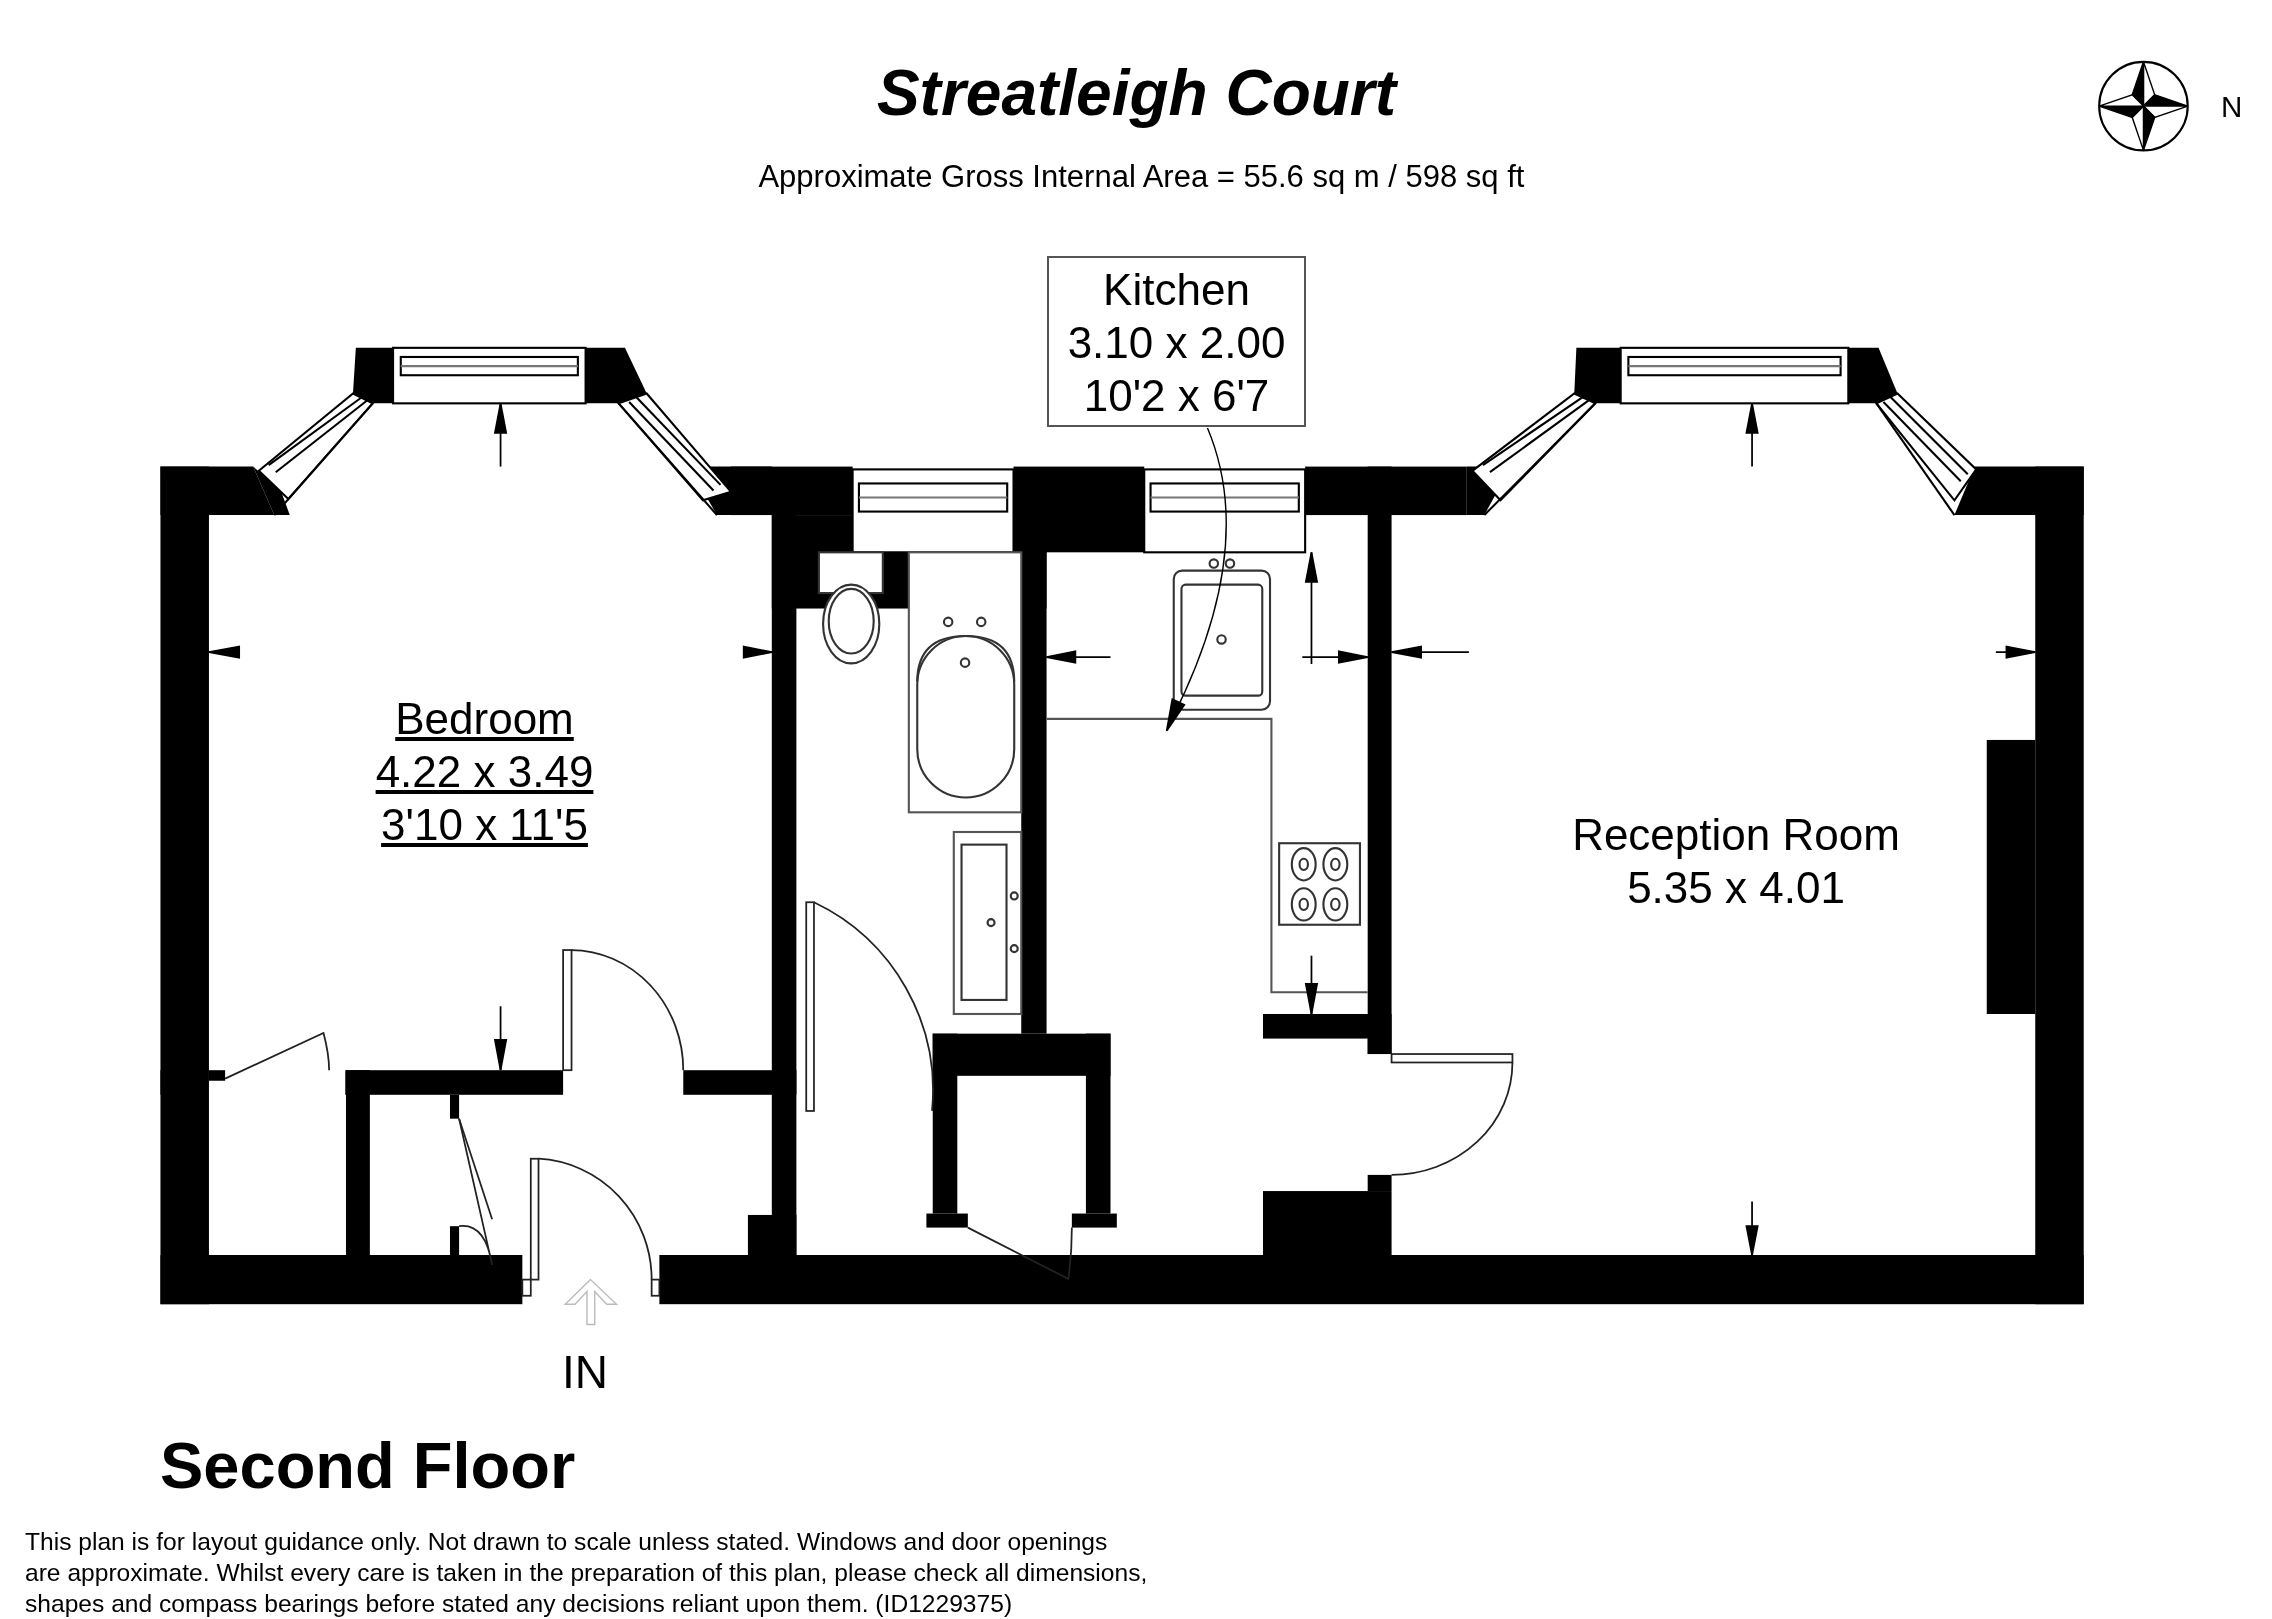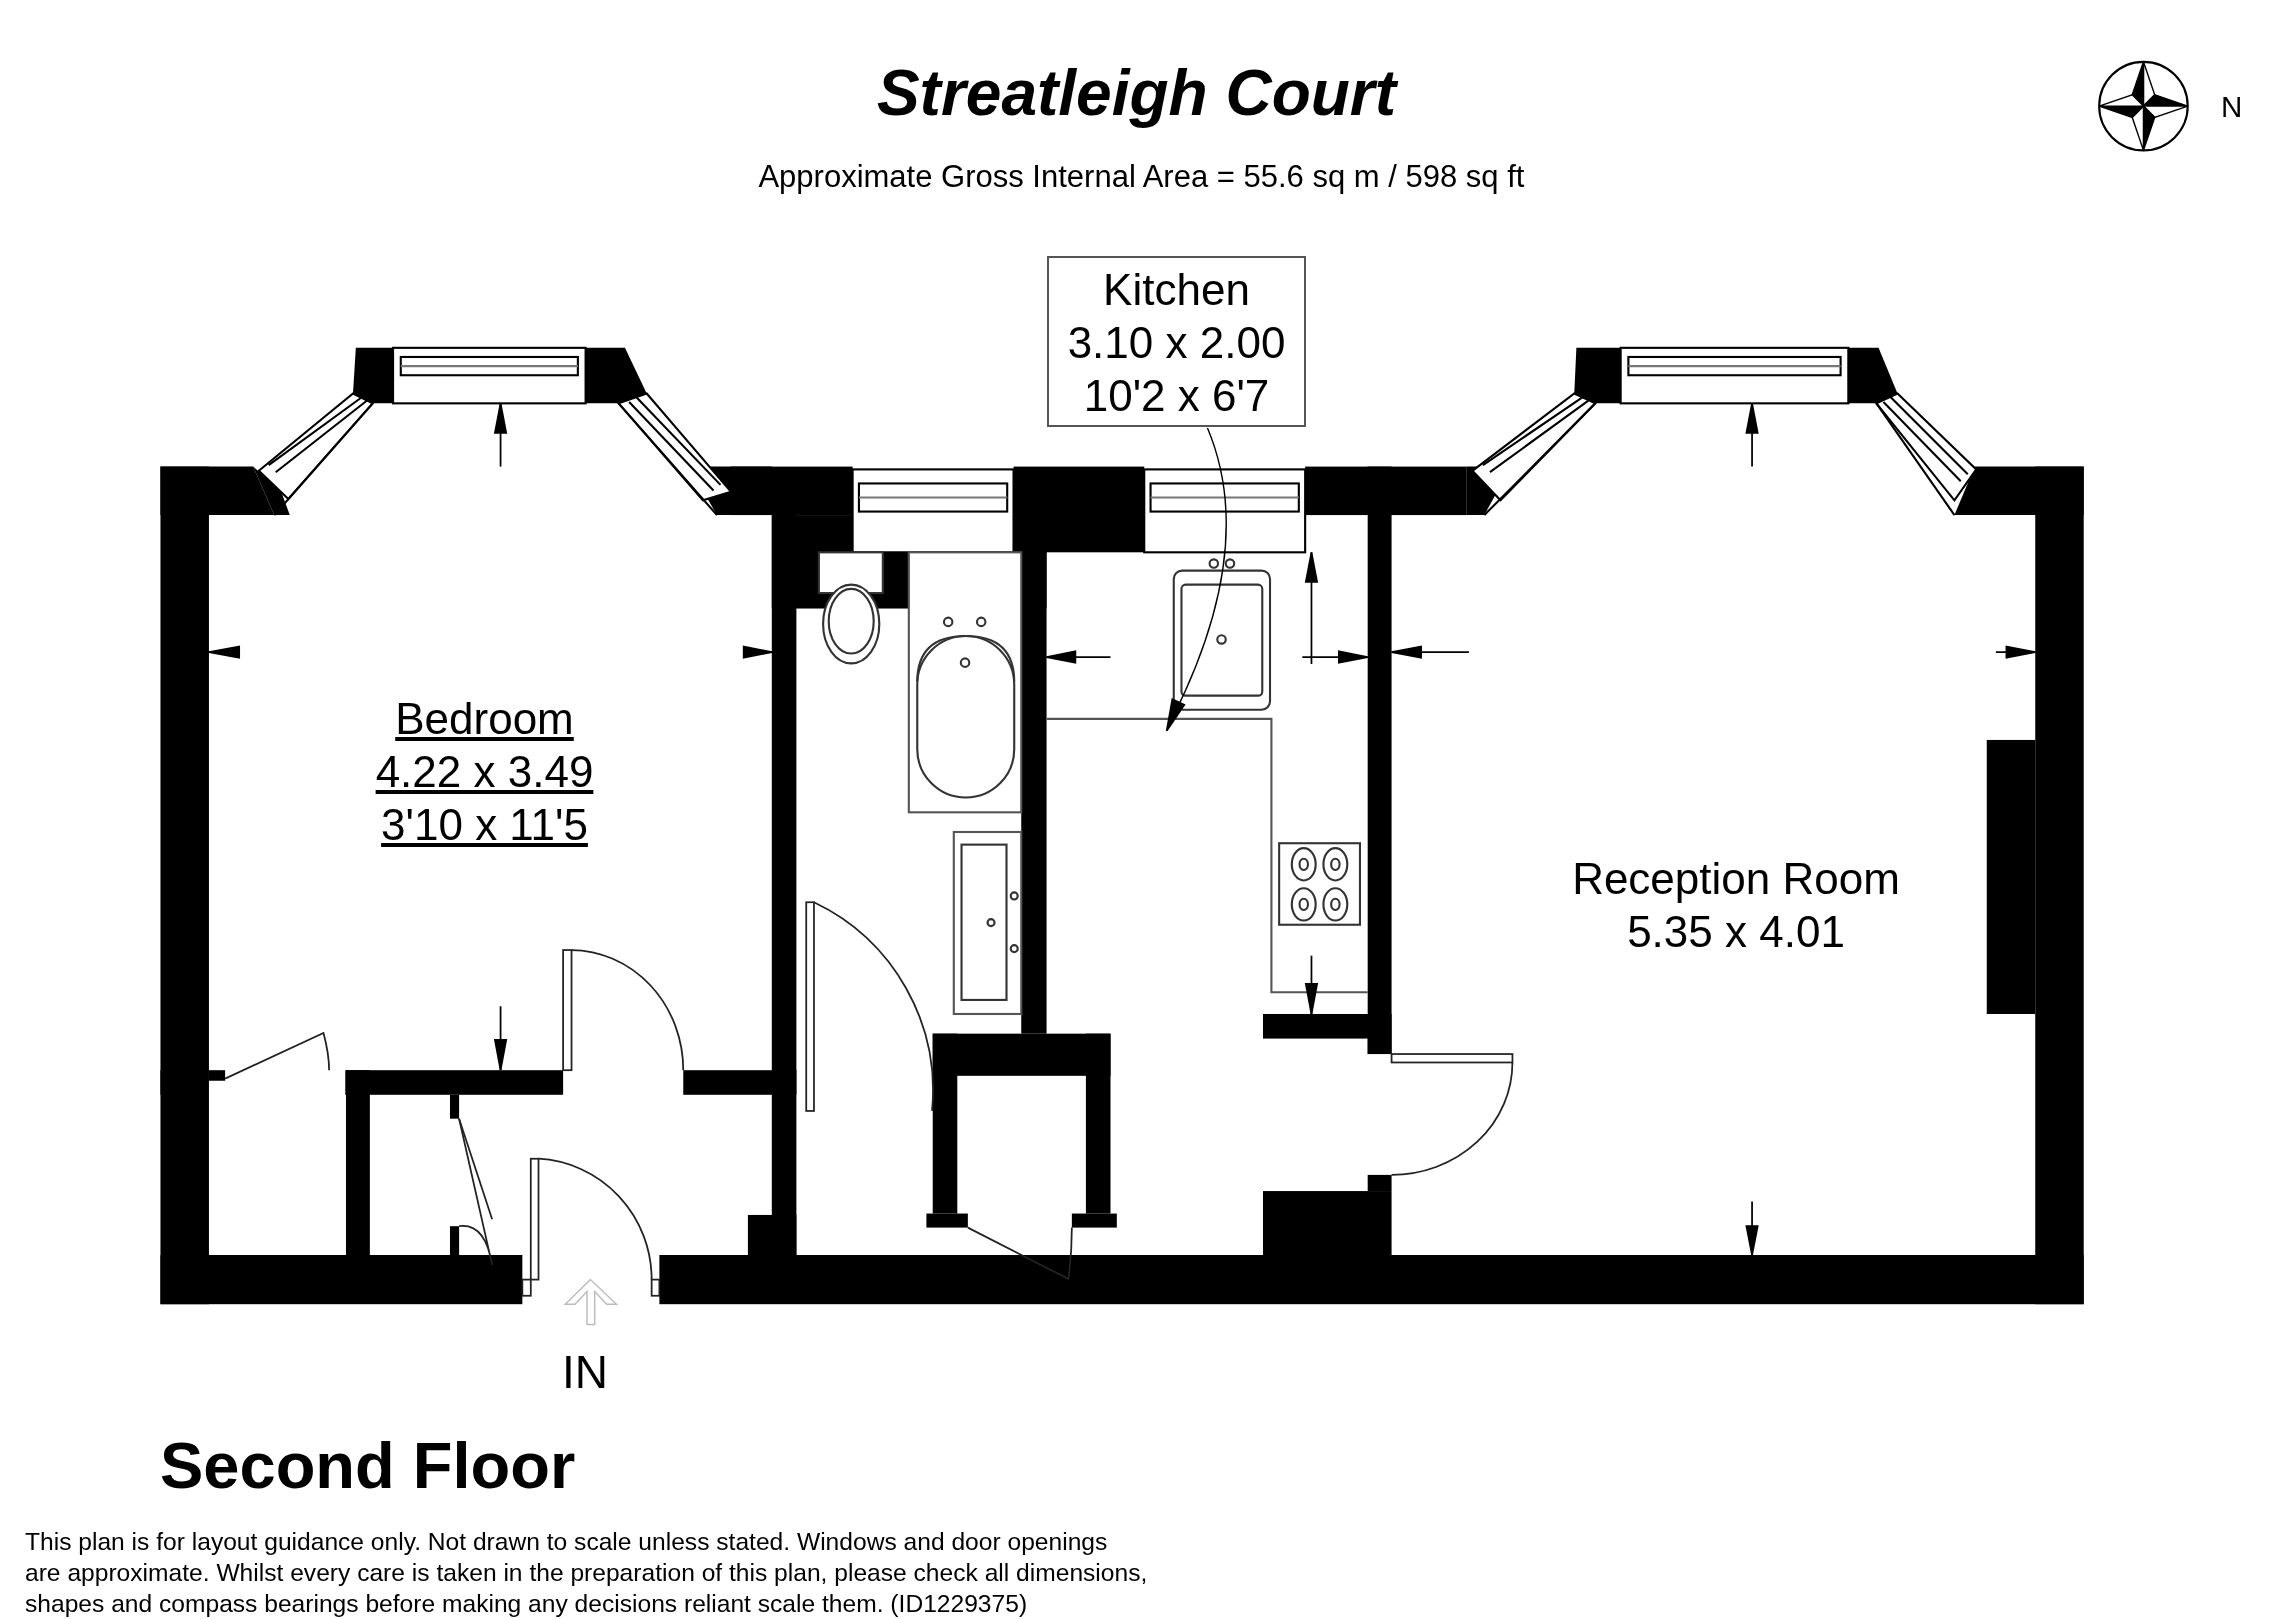--- a/index.html
+++ b/index.html
@@ -287,27 +287,27 @@
   <span>4.22 x 3.49</span>
   <span>3'10 x 11'5</span>
 </div>
 
 <div class="abs kitchen-box room-label">
   <span>Kitchen</span>
   <span>3.10 x 2.00</span>
   <span>10'2 x 6'7</span>
 </div>
 
-<div class="abs room-label" style="left:1525px; top:852px; width:422px;">
+<div class="abs room-label" style="left:1525px; top:808px; width:422px;">
   <span>Reception Room</span>
   <span>5.35 x 4.01</span>
 </div>
 
 <div class="abs in-label">IN</div>
 
 <div class="abs floor-label">Second Floor</div>
 
 <div class="abs disclaimer">
   <span>This plan is for layout guidance only. Not drawn to scale unless stated. Windows and door openings</span>
   <span>are approximate. Whilst every care is taken in the preparation of this plan, please check all dimensions,</span>
-  <span>shapes and compass bearings before making any decisions reliant scale them. (ID1229375)</span>
+  <span>shapes and compass bearings before stated any decisions reliant upon them. (ID1229375)</span>
 </div>
 
 
 </body></html>

